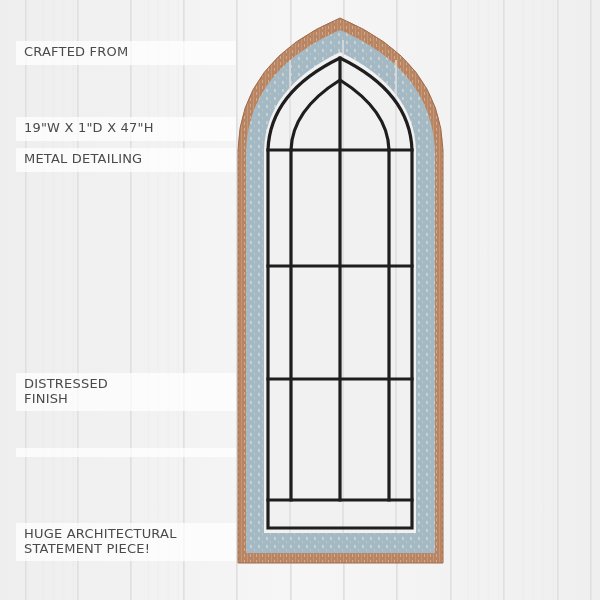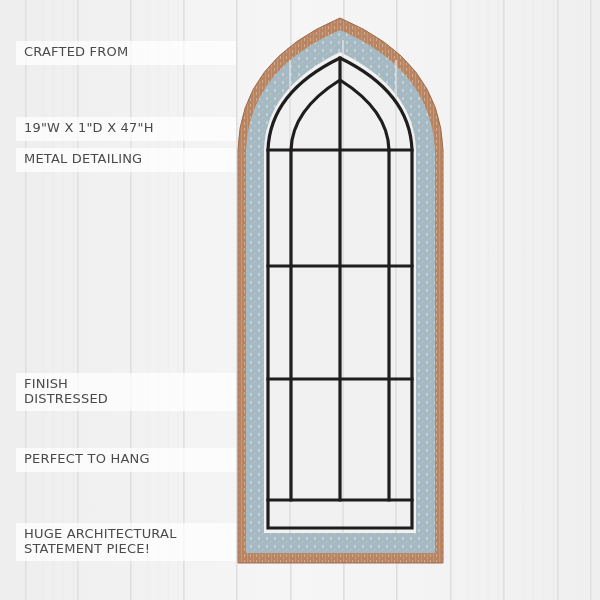--- a/index.html
+++ b/index.html
@@ -79,22 +79,21 @@
 <div class="label" style="top:41px">
   <span>CRAFTED FROM</span>
 </div>
 <div class="label" style="top:117px">
   <span>19"W X 1"D X 47"H</span>
 </div>
 <div class="label" style="top:148px">
   <span>METAL DETAILING</span>
 </div>
 <div class="label" style="top:373px">
+  <span>DISTRESSED</span>
   <span>FINISH</span>
-  <span>DISTRESSED</span>
 </div>
 <div class="label" style="top:448px">
-  <span>PERFECT TO HANG</span>
 </div>
 <div class="label" style="top:523px">
   <span>HUGE ARCHITECTURAL</span>
   <span>STATEMENT PIECE!</span>
 </div>
 
 </body></html>

